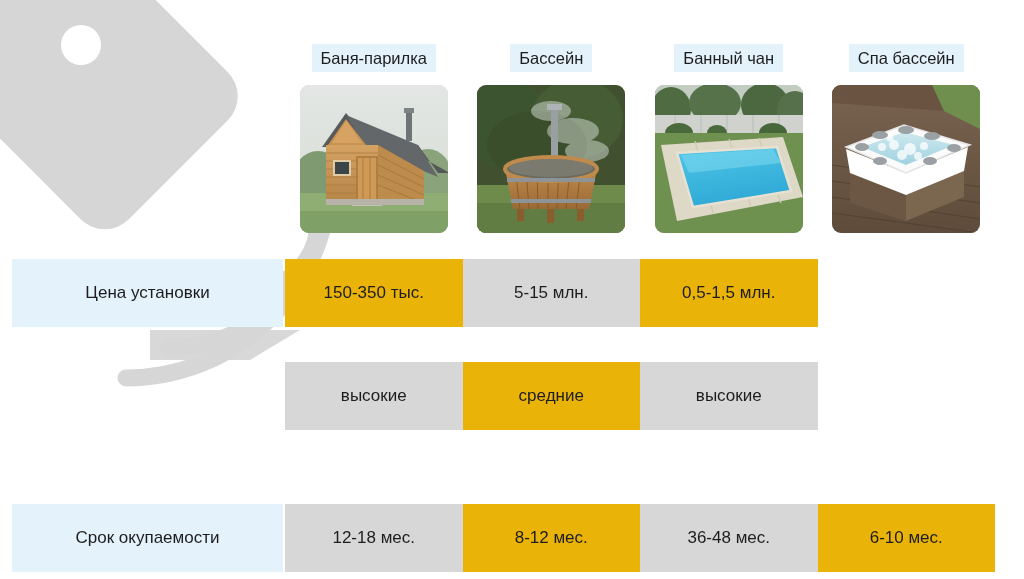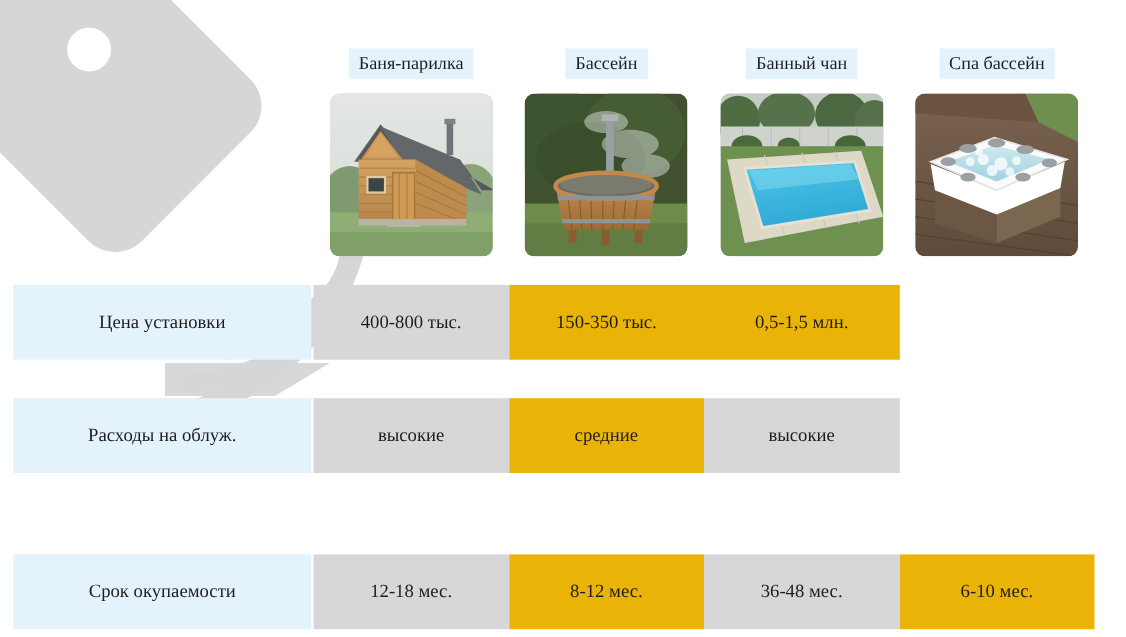--- a/index.html
+++ b/index.html
@@ -10,21 +10,21 @@
   }
 
   
   #watermark{
     position:absolute;left:0;top:0;width:1024px;height:579px;
     pointer-events:none;z-index:0;
   }
 
   
   #infographic{
-    position:absolute;left:0;top:0;width:1024px;height:579px;z-index:1;font-family:Liberation Serif, serif;
+    position:absolute;left:0;top:0;width:1024px;height:579px;z-index:1;
   }
 
   
   .header-row{
     position:absolute;left:285px;top:44px;width:710px;height:28px;
     display:flex;
   }
   .header-cell{
     width:177.5px;display:flex;align-items:center;justify-content:center;
   }
@@ -339,28 +339,27 @@
           </g>
         </svg>
       </div>
     </div>
 
   </div>
 
   <div class="data-row row-1">
     <div class="row-label">Цена установки</div>
     <div class="row-cells">
-      <div class="data-cell shade-dark">400-800 тыс.</div>
       <div class="data-cell shade-light">150-350 тыс.</div>
+      <div class="data-cell shade-dark">5-15 млн.</div>
       <div class="data-cell shade-light">0,5-1,5 млн.</div>
     </div>
   </div>
 
   <div class="data-row row-2">
-    <div class="row-label">Расходы на облуж.</div>
     <div class="row-cells">
       <div class="data-cell shade-dark">высокие</div>
       <div class="data-cell shade-light">средние</div>
       <div class="data-cell shade-dark">высокие</div>
     </div>
   </div>
 
   <div class="data-row row-3">
     <div class="row-label">Срок окупаемости</div>
     <div class="row-cells">

